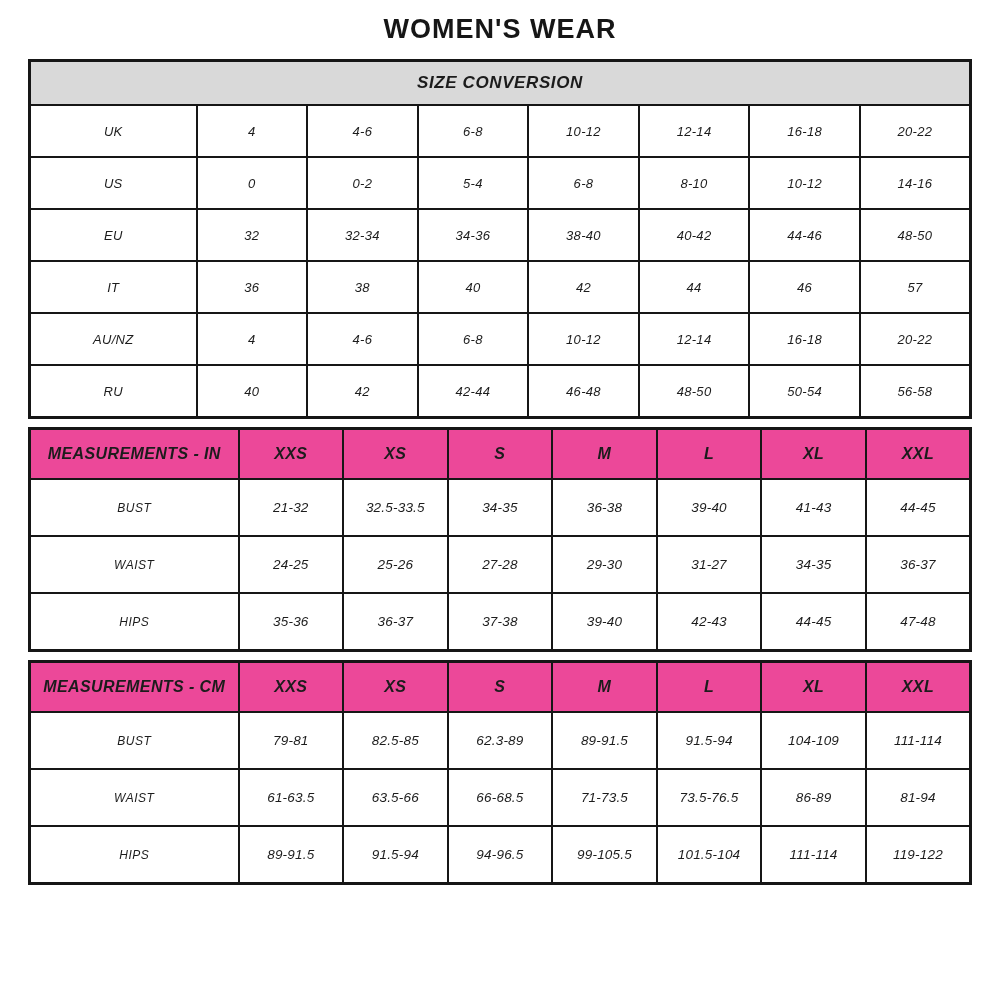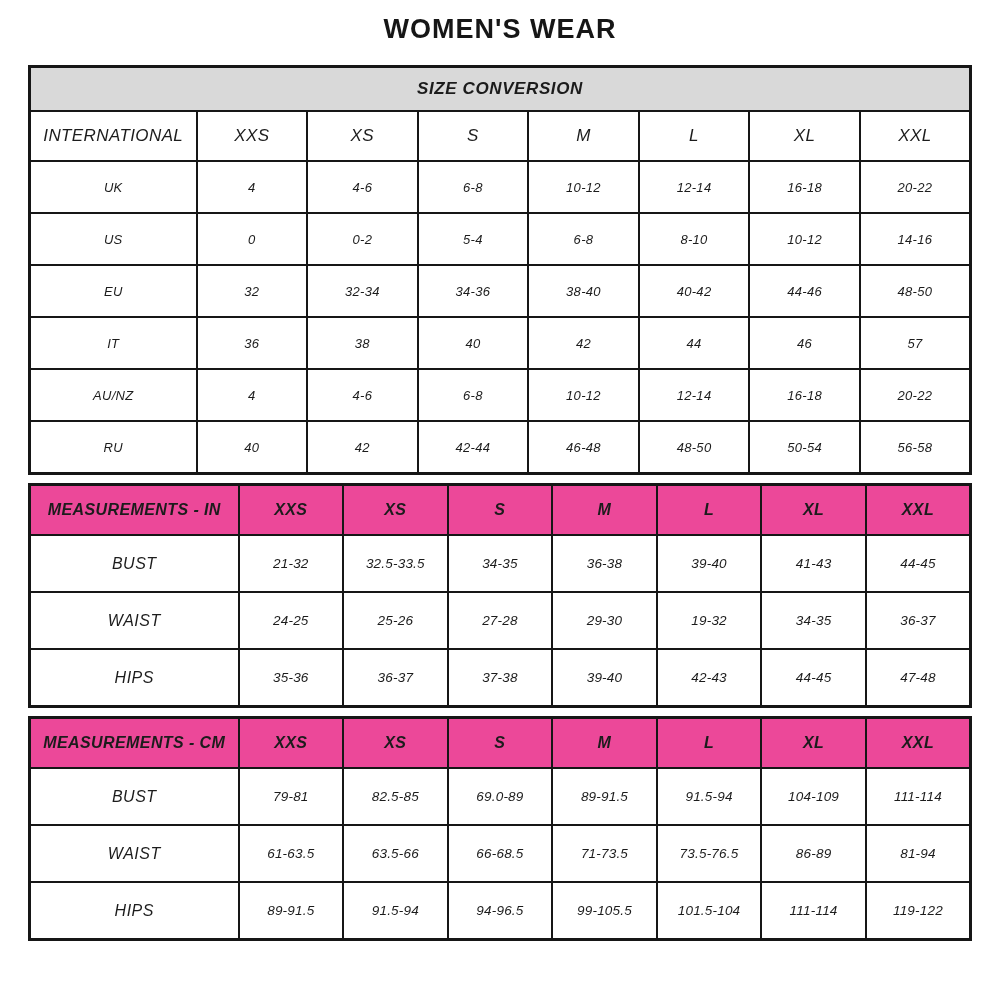--- a/index.html
+++ b/index.html
@@ -14,21 +14,21 @@
     height: 1000px;
     box-sizing: border-box;
     padding: 8px 28px 0 28px;
     background: #ffffff;
   }
   .title {
     text-align: center;
     font-size: 27px;
     font-weight: 700;
     letter-spacing: 1px;
-    margin: 6px 0 20px 0;
+    margin: 6px 0 14px 0;
     color: #161616;
   }
   table.tbl {
     width: 100%;
     border-collapse: collapse;
     table-layout: fixed;
     border: 3px solid #161616;
     font-style: italic;
   }
   table.tbl th, table.tbl td {
@@ -61,48 +61,38 @@
   
   .t2, .t3 { margin-top: 8px; }
   .t2 tr.grayhead th, .t3 tr.grayhead th {
     height: 48px;
     background: #ec4899;
     font-size: 16px;
     font-weight: 700;
     letter-spacing: 0.4px;
   }
   .t2 tbody td, .t3 tbody td { height: 55px; font-size: 13.5px; letter-spacing: 0.2px; }
-  .t2 tbody td.rowlabel, .t3 tbody td.rowlabel { font-size: 16px; letter-spacing: 0.5px; }
+  .t2 tbody td.rowlabel, .t3 tbody td.rowlabel { font-size: 12px; letter-spacing: 0.5px; }
 </style>
 </head>
 <body>
 
 <div class="page">
 
   <h1 class="title">WOMEN'S WEAR</h1>
 
   <table class="tbl t1">
     <colgroup>
         <col class="c-label1">
         <col span="7">
       </colgroup>
     <thead>
       <tr>
         <th class="banner" colspan="8">SIZE CONVERSION</th>
       </tr>
-      <tr id="t1-cols" class="colhead">
-          <th>INTERNATIONAL</th>
-          <th>XXS</th>
-          <th>XS</th>
-          <th>S</th>
-          <th>M</th>
-          <th>L</th>
-          <th>XL</th>
-          <th>XXL</th>
-        </tr>
     </thead>
     <tbody id="t1-body">
         <tr>
           <td class="rowlabel">UK</td>
           <td>4</td>
           <td>4-6</td>
           <td>6-8</td>
           <td>10-12</td>
           <td>12-14</td>
           <td>16-18</td>
@@ -188,21 +178,21 @@
           <td>39-40</td>
           <td>41-43</td>
           <td>44-45</td>
         </tr>
         <tr>
           <td class="rowlabel">WAIST</td>
           <td>24-25</td>
           <td>25-26</td>
           <td>27-28</td>
           <td>29-30</td>
-          <td>19-32</td>
+          <td>31-27</td>
           <td>34-35</td>
           <td>36-37</td>
         </tr>
         <tr>
           <td class="rowlabel">HIPS</td>
           <td>35-36</td>
           <td>36-37</td>
           <td>37-38</td>
           <td>39-40</td>
           <td>42-43</td>
@@ -227,21 +217,21 @@
           <th>L</th>
           <th>XL</th>
           <th>XXL</th>
         </tr>
     </thead>
     <tbody id="t3-body">
         <tr>
           <td class="rowlabel">BUST</td>
           <td>79-81</td>
           <td>82.5-85</td>
-          <td>69.0-89</td>
+          <td>62.3-89</td>
           <td>89-91.5</td>
           <td>91.5-94</td>
           <td>104-109</td>
           <td>111-114</td>
         </tr>
         <tr>
           <td class="rowlabel">WAIST</td>
           <td>61-63.5</td>
           <td>63.5-66</td>
           <td>66-68.5</td>

